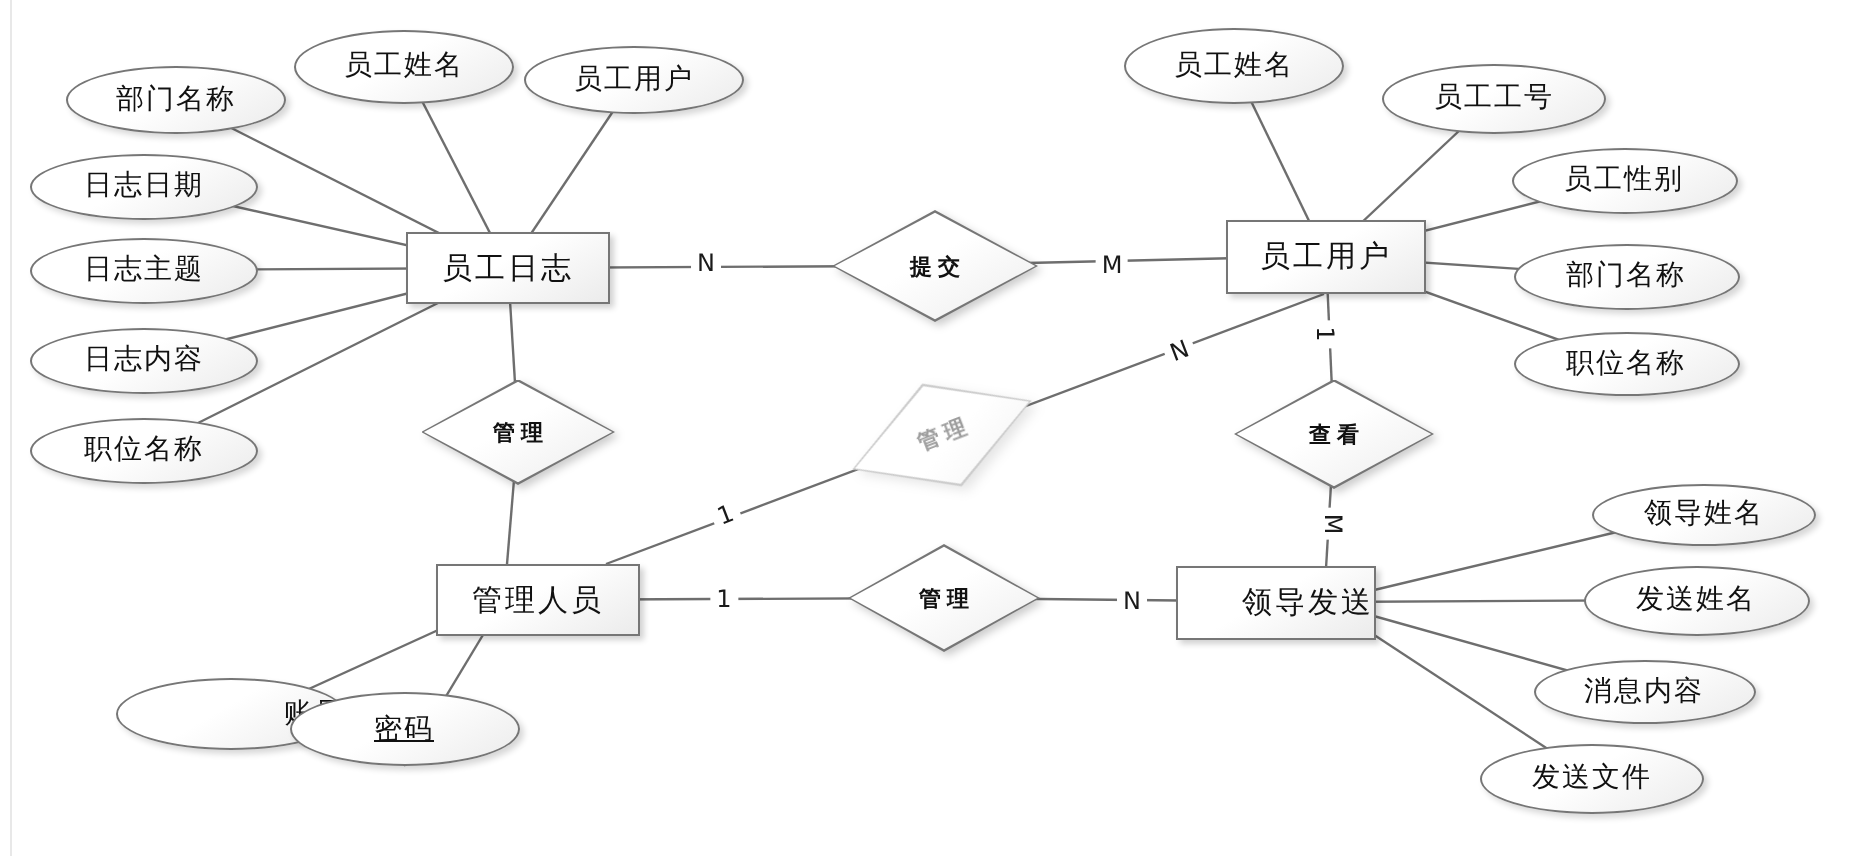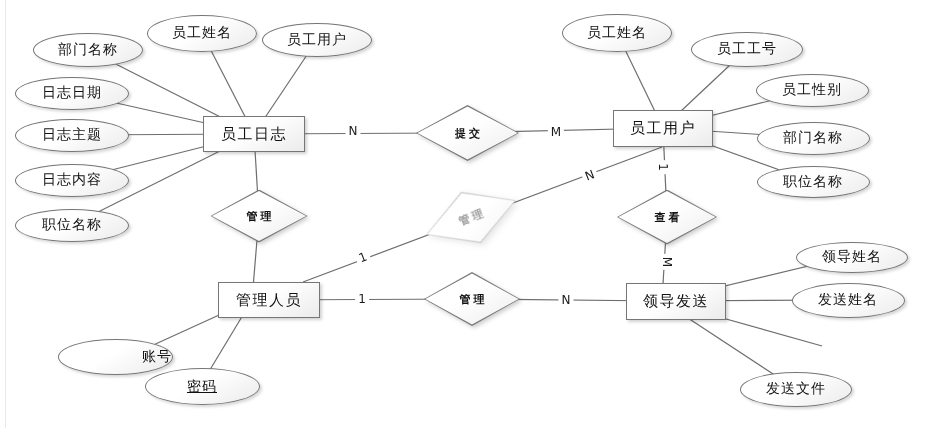--- a/index.html
+++ b/index.html
@@ -88,21 +88,21 @@
     </svg>
     <div class="node entity" style="left: 203px; top: 116px; width: 102px; height: 36px;">
       <span class="label">员工日志</span>
     </div>
     <div class="node entity" style="left: 613px; top: 109.5px; width: 100px; height: 37px;">
       <span class="label">员工用户</span>
     </div>
     <div class="node entity" style="left: 218px; top: 282px; width: 102px; height: 36px;">
       <span class="label">管理人员</span>
     </div>
-    <div class="node entity" style="left: 626px; top: 282.5px; width: 100px; height: 37px;">
+    <div class="node entity" style="left: 588px; top: 282.5px; width: 100px; height: 37px; justify-content: flex-end;">
       <span class="label">领导发送</span>
     </div>
     <div class="node relation" style="left: 416px; top: 105px; width: 103px; height: 56px;">
       <div class="d-border"></div>
       <div class="d-fill"></div>
       <span class="label">提交</span>
     </div>
     <div class="node relation" style="left: 210.5px; top: 189.5px; width: 97px; height: 53px;">
       <div class="d-border"></div>
       <div class="d-fill"></div>
@@ -155,28 +155,31 @@
     </div>
     <div class="node attribute" style="left: 756.5px; top: 121.5px; width: 113px; height: 33px;">
       <span class="label">部门名称</span>
     </div>
     <div class="node attribute" style="left: 756.5px; top: 166px; width: 113px; height: 32px;">
       <span class="label">职位名称</span>
     </div>
     <div class="node attribute" style="left: 58px; top: 339px; width: 115px; height: 36px; justify-content: flex-end;">
       <span class="label">账号</span>
     </div>
-    <div class="node attribute" style="left: 144.5px; top: 368px; width: 115px; height: 37px; text-decoration: underline;">
+    <div class="node attribute" style="left: 144.5px; top: 346px; width: 115px; height: 37px; text-decoration: underline;">
       <span class="label">密码</span>
     </div>
     <div class="node attribute" style="left: 796px; top: 241.5px; width: 112px; height: 31px;">
       <span class="label">领导姓名</span>
     </div>
     <div class="node attribute" style="left: 791.5px; top: 282.5px; width: 113px; height: 35px;">
       <span class="label">发送姓名</span>
+    </div>
+    <div class="node attribute" style="left: 766.5px; top: 330px; width: 111px; height: 32px;">
+      <span class="label">消息内容</span>
     </div>
     <div class="node attribute" style="left: 740px; top: 371.5px; width: 112px; height: 35px; font-family: Liberation Serif, serif;">
       <span class="label">发送文件</span>
     </div>
     <div class="card-label" style="left: 353px; top: 132px; transform: translate(-50%, -50%) rotate(0deg);">N</div>
     <div class="card-label" style="left: 556px; top: 133px; transform: translate(-50%, -50%) rotate(0deg);">M</div>
     <div class="card-label" style="left: 662px; top: 167px; transform: translate(-50%, -50%) rotate(90deg);">1</div>
     <div class="card-label" style="left: 666px; top: 262px; transform: translate(-50%, -50%) rotate(90deg);">M</div>
     <div class="card-label" style="left: 363px; top: 258px; transform: translate(-50%, -50%) rotate(-21deg);">1</div>
     <div class="card-label" style="left: 590px; top: 176px; transform: translate(-50%, -50%) rotate(-21deg);">N</div>

